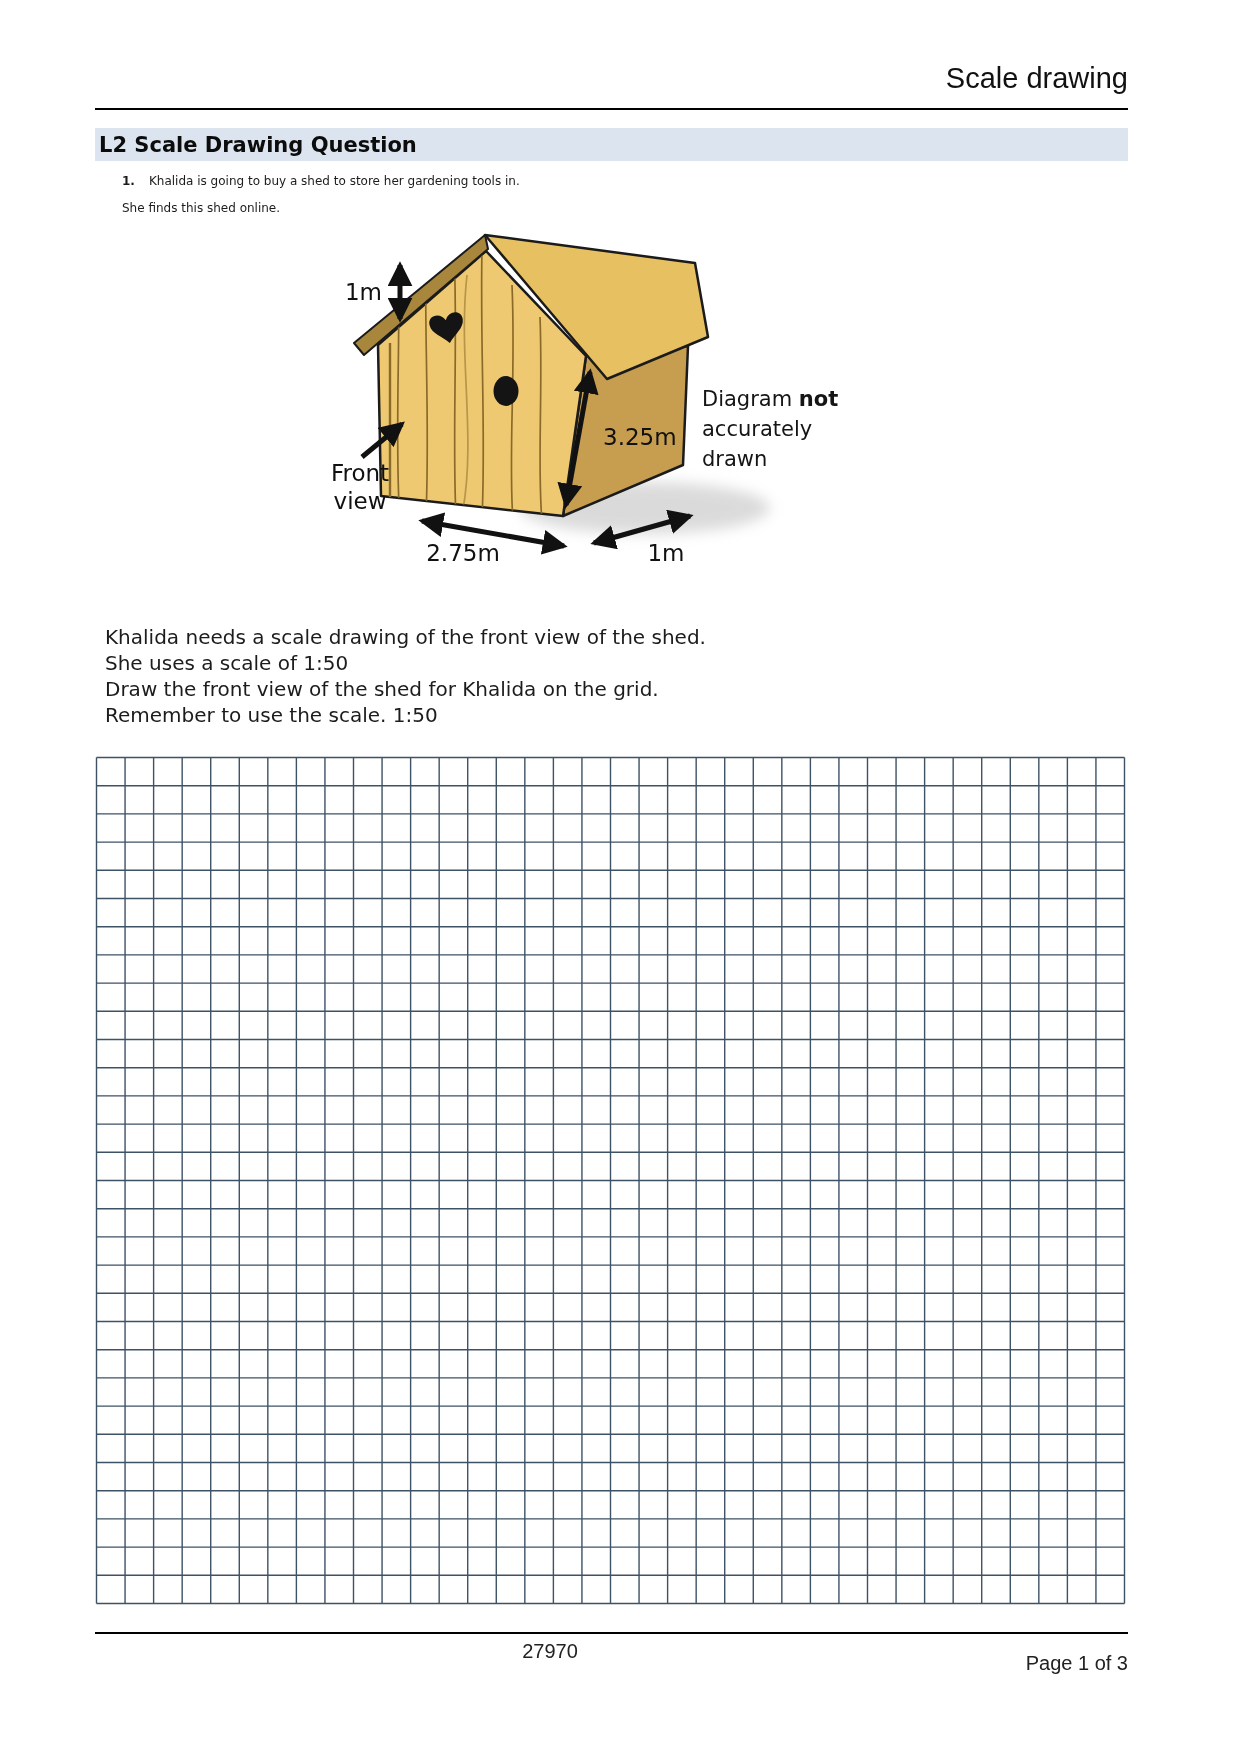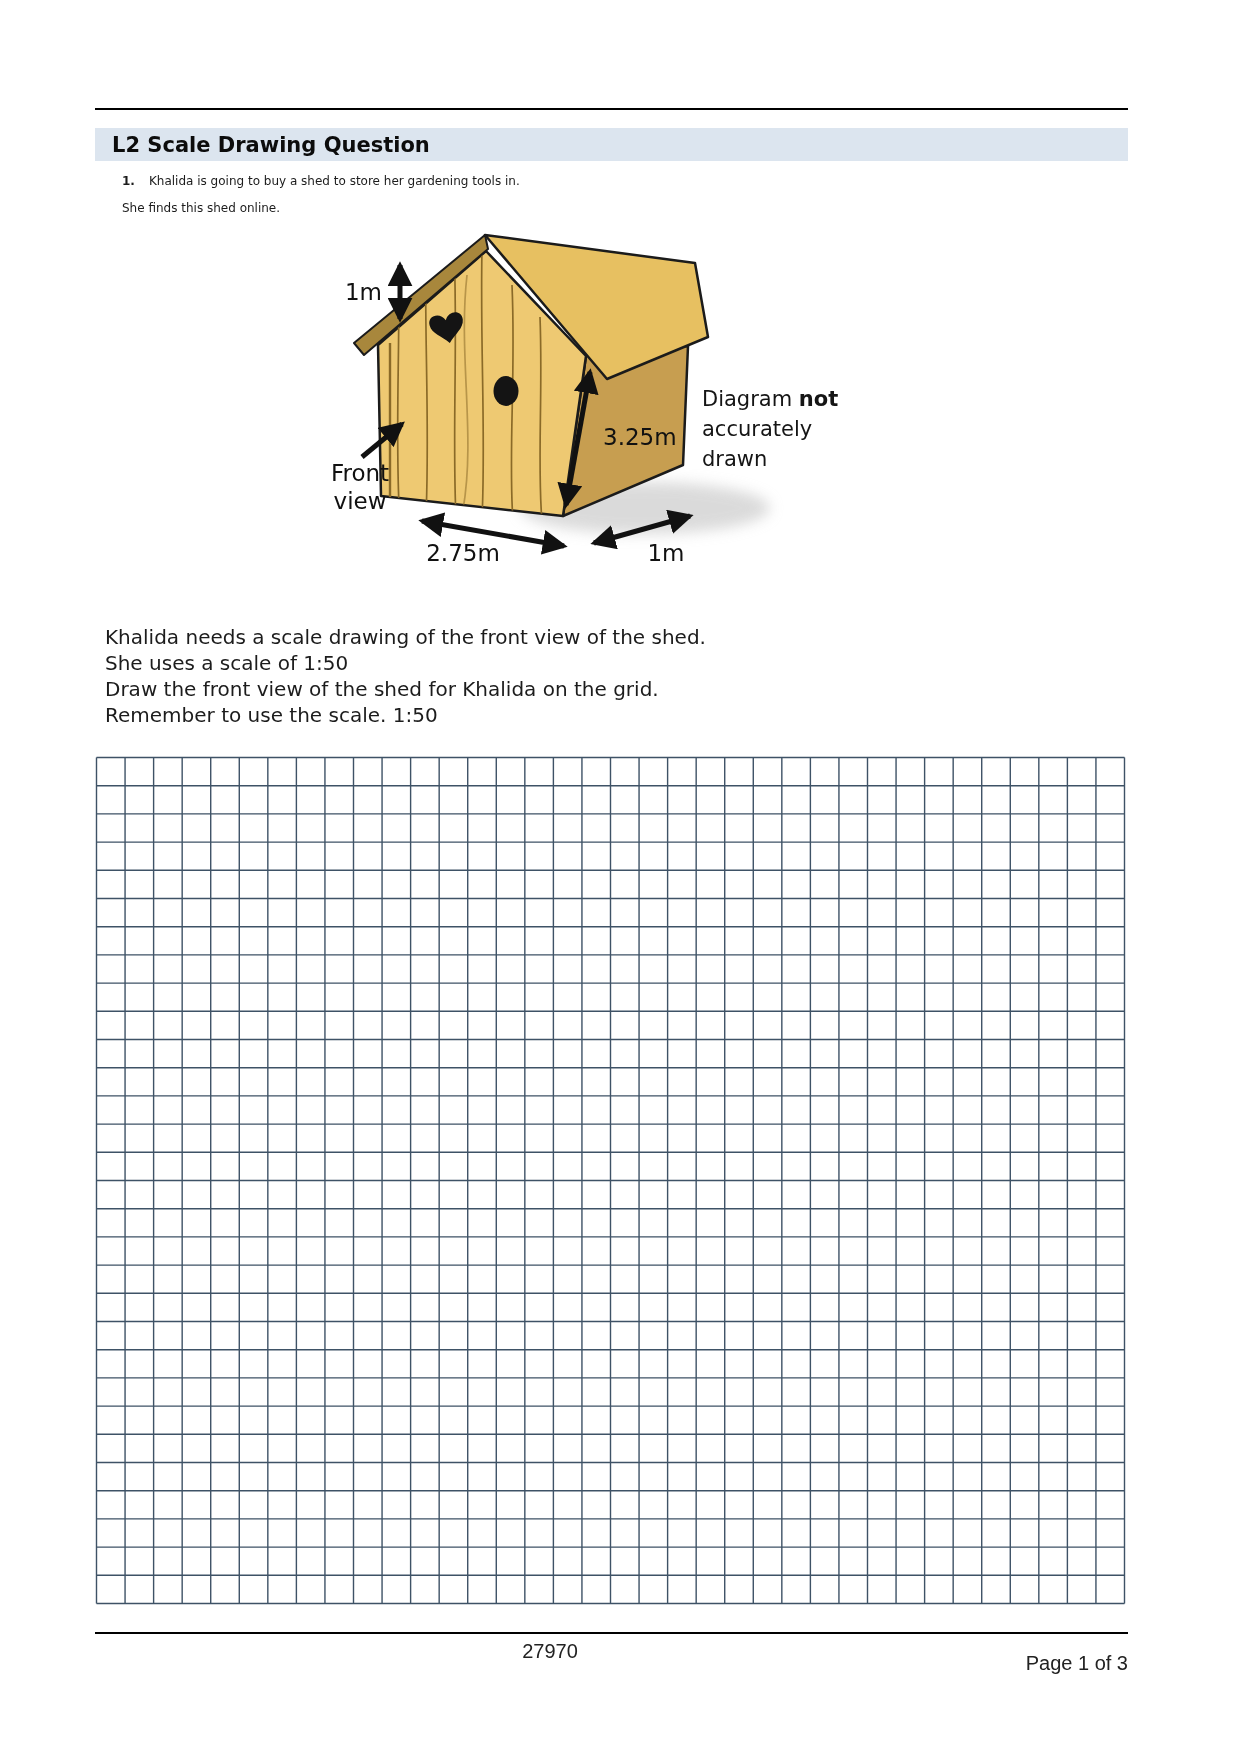--- a/index.html
+++ b/index.html
@@ -23,21 +23,21 @@
     left:95px;top:108px;width:1033px;height:0;
     border-top:2px solid #000;
   }
   
   .section-bar{
     left:95px;top:128px;width:1033px;height:33px;
     background:#dce5ef;
     display:flex;align-items:center;
   }
   .section-bar span{
-    padding-left:17px;
+    padding-left:4px;
     font-size:21px;font-weight:bold;color:#0c0c0c;
   }
   
   .q-block{left:122px;top:168px;width:980px;font-size:12px;line-height:27px;}
   .q-num{font-weight:bold;margin-right:14px;}
   
   #diagram-svg{left:300px;top:225px;}
   .diagram-note{
     left:702px;top:384px;width:250px;
     font-size:21px;line-height:30px;color:#151515;
@@ -64,20 +64,21 @@
   .dim-label{
     font-family:"DejaVu Sans",sans-serif;
     font-size:23px;fill:#111;
   }
 </style>
 </head>
 <body>
 
 <div id="page">
 
+  <div class="abs header-title">Scale drawing</div>
   <div class="abs header-rule"></div>
 
   <div class="abs section-bar">
     <span>L2 Scale Drawing Question</span>
   </div>
 
   <div class="abs q-block">
     <div><span class="q-num">1.</span><span>Khalida is going to buy a shed to store her gardening tools in.</span></div>
     <div>She finds this shed online.</div>
   </div>

